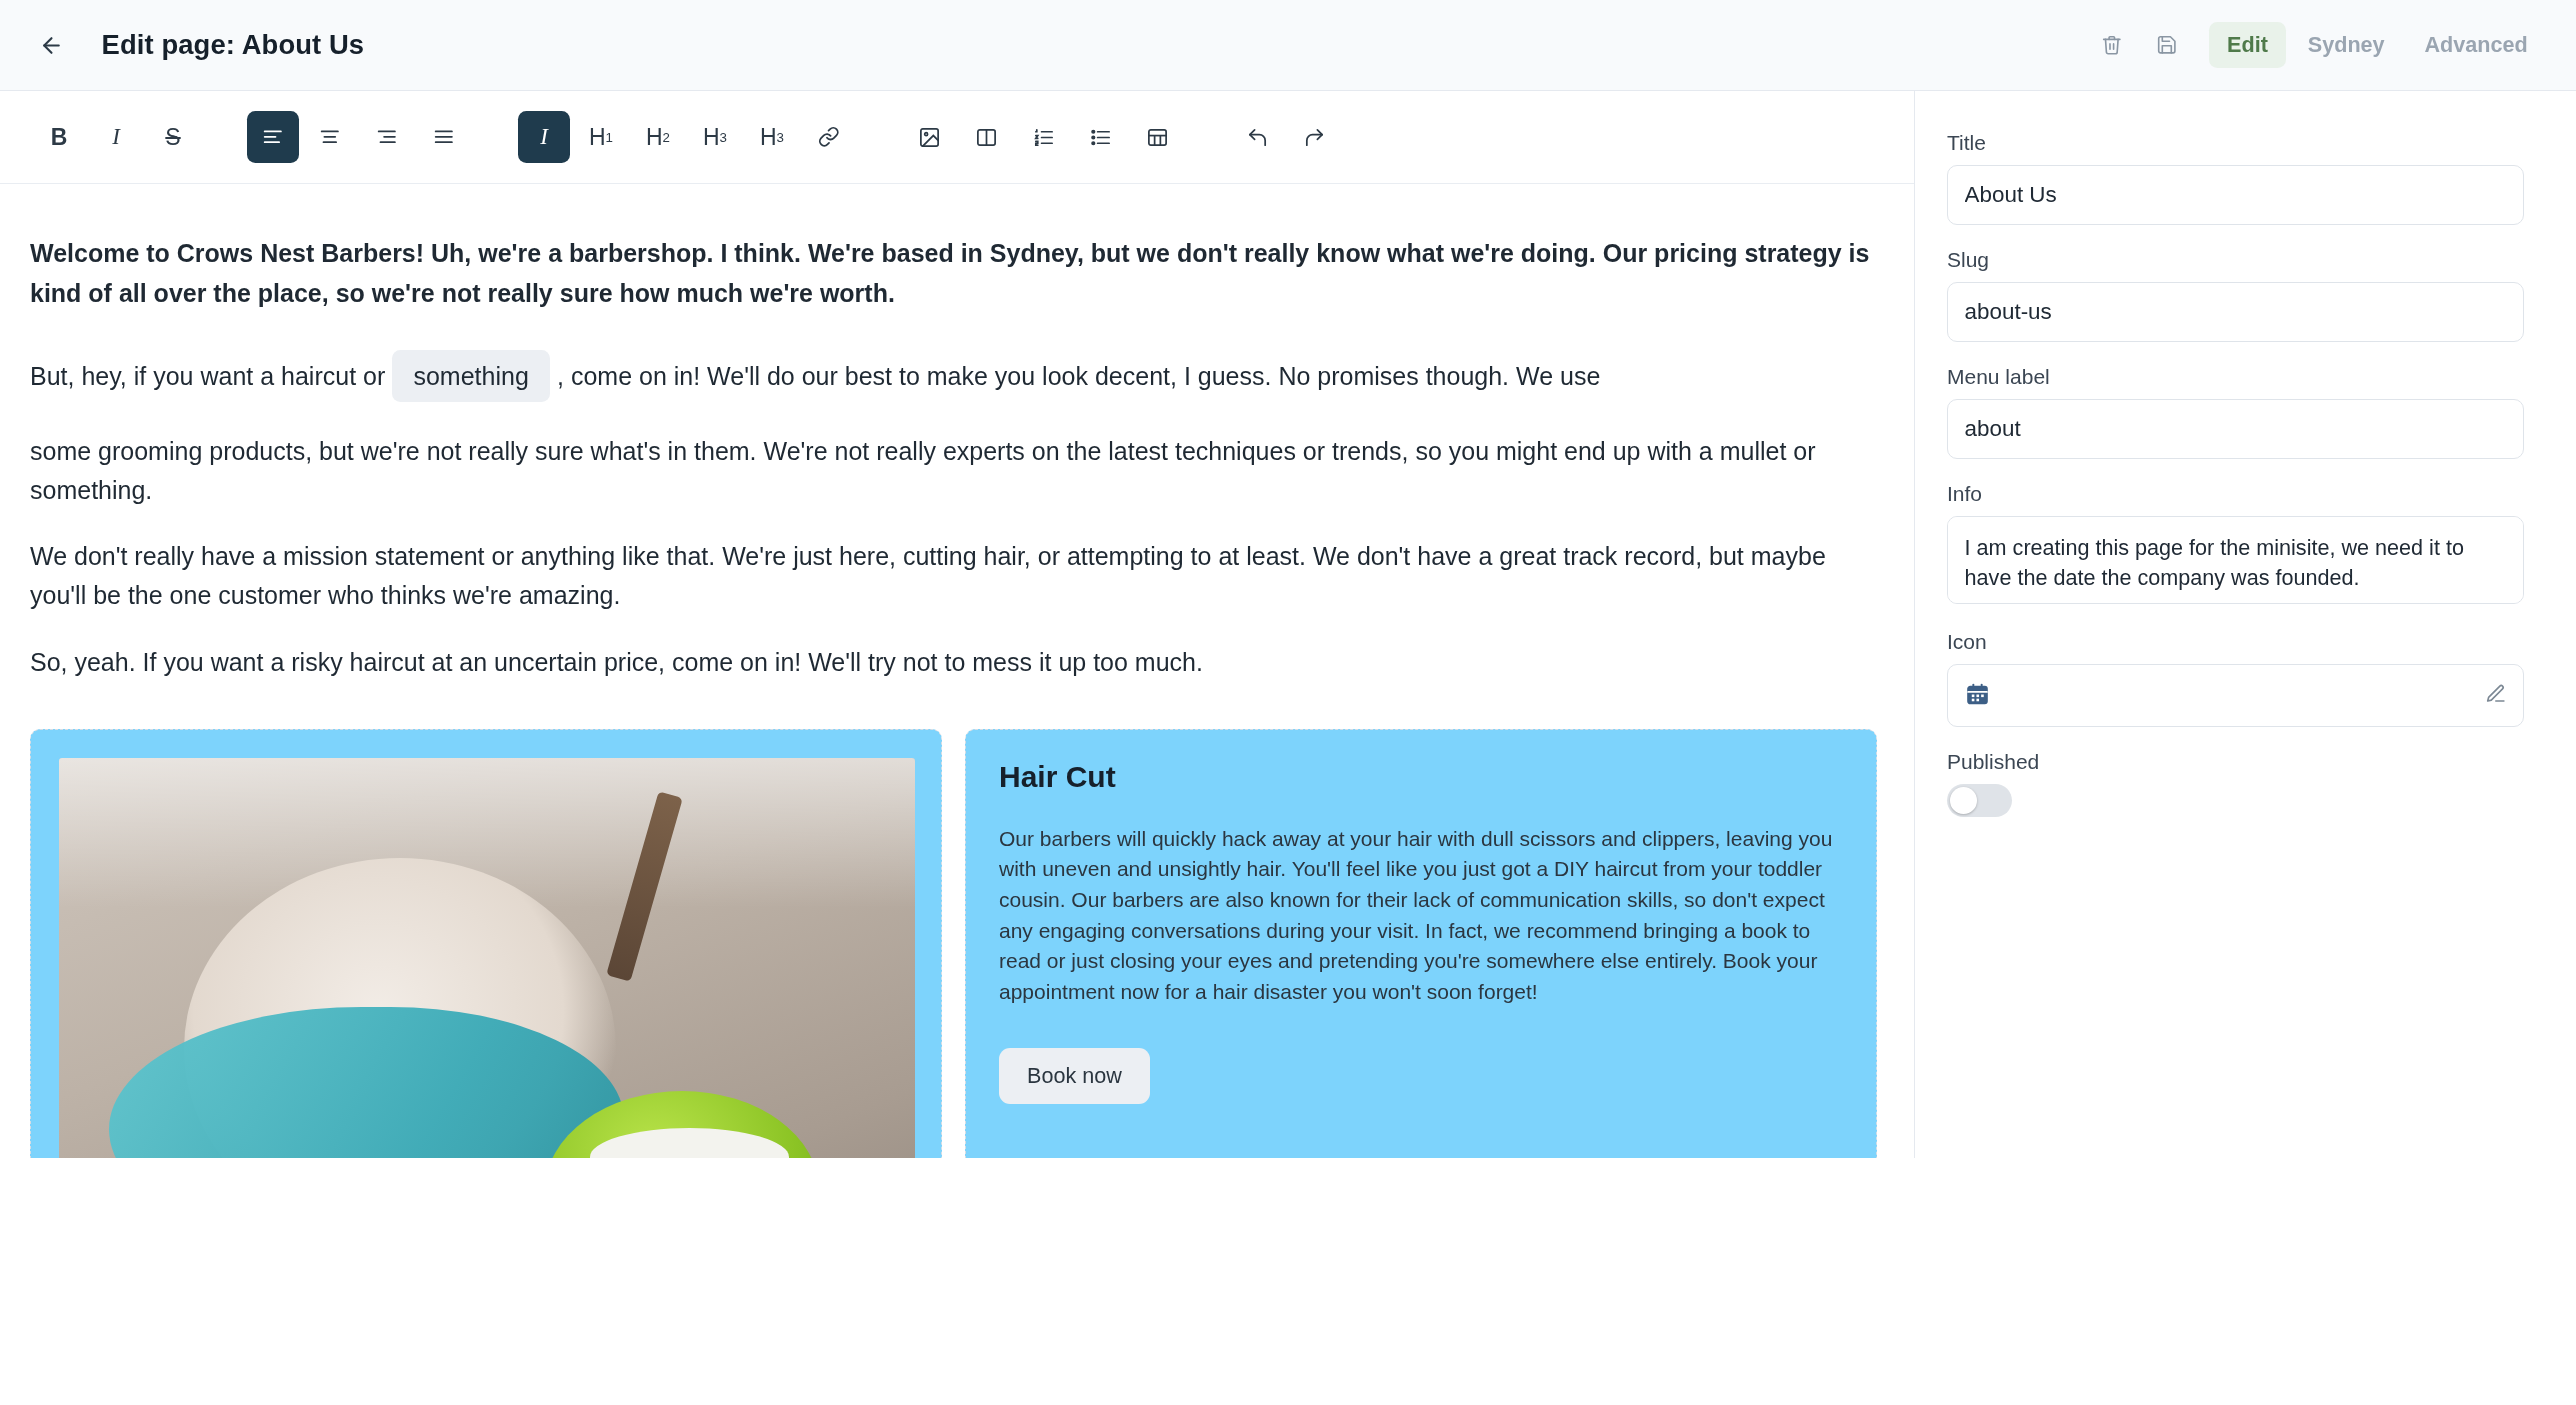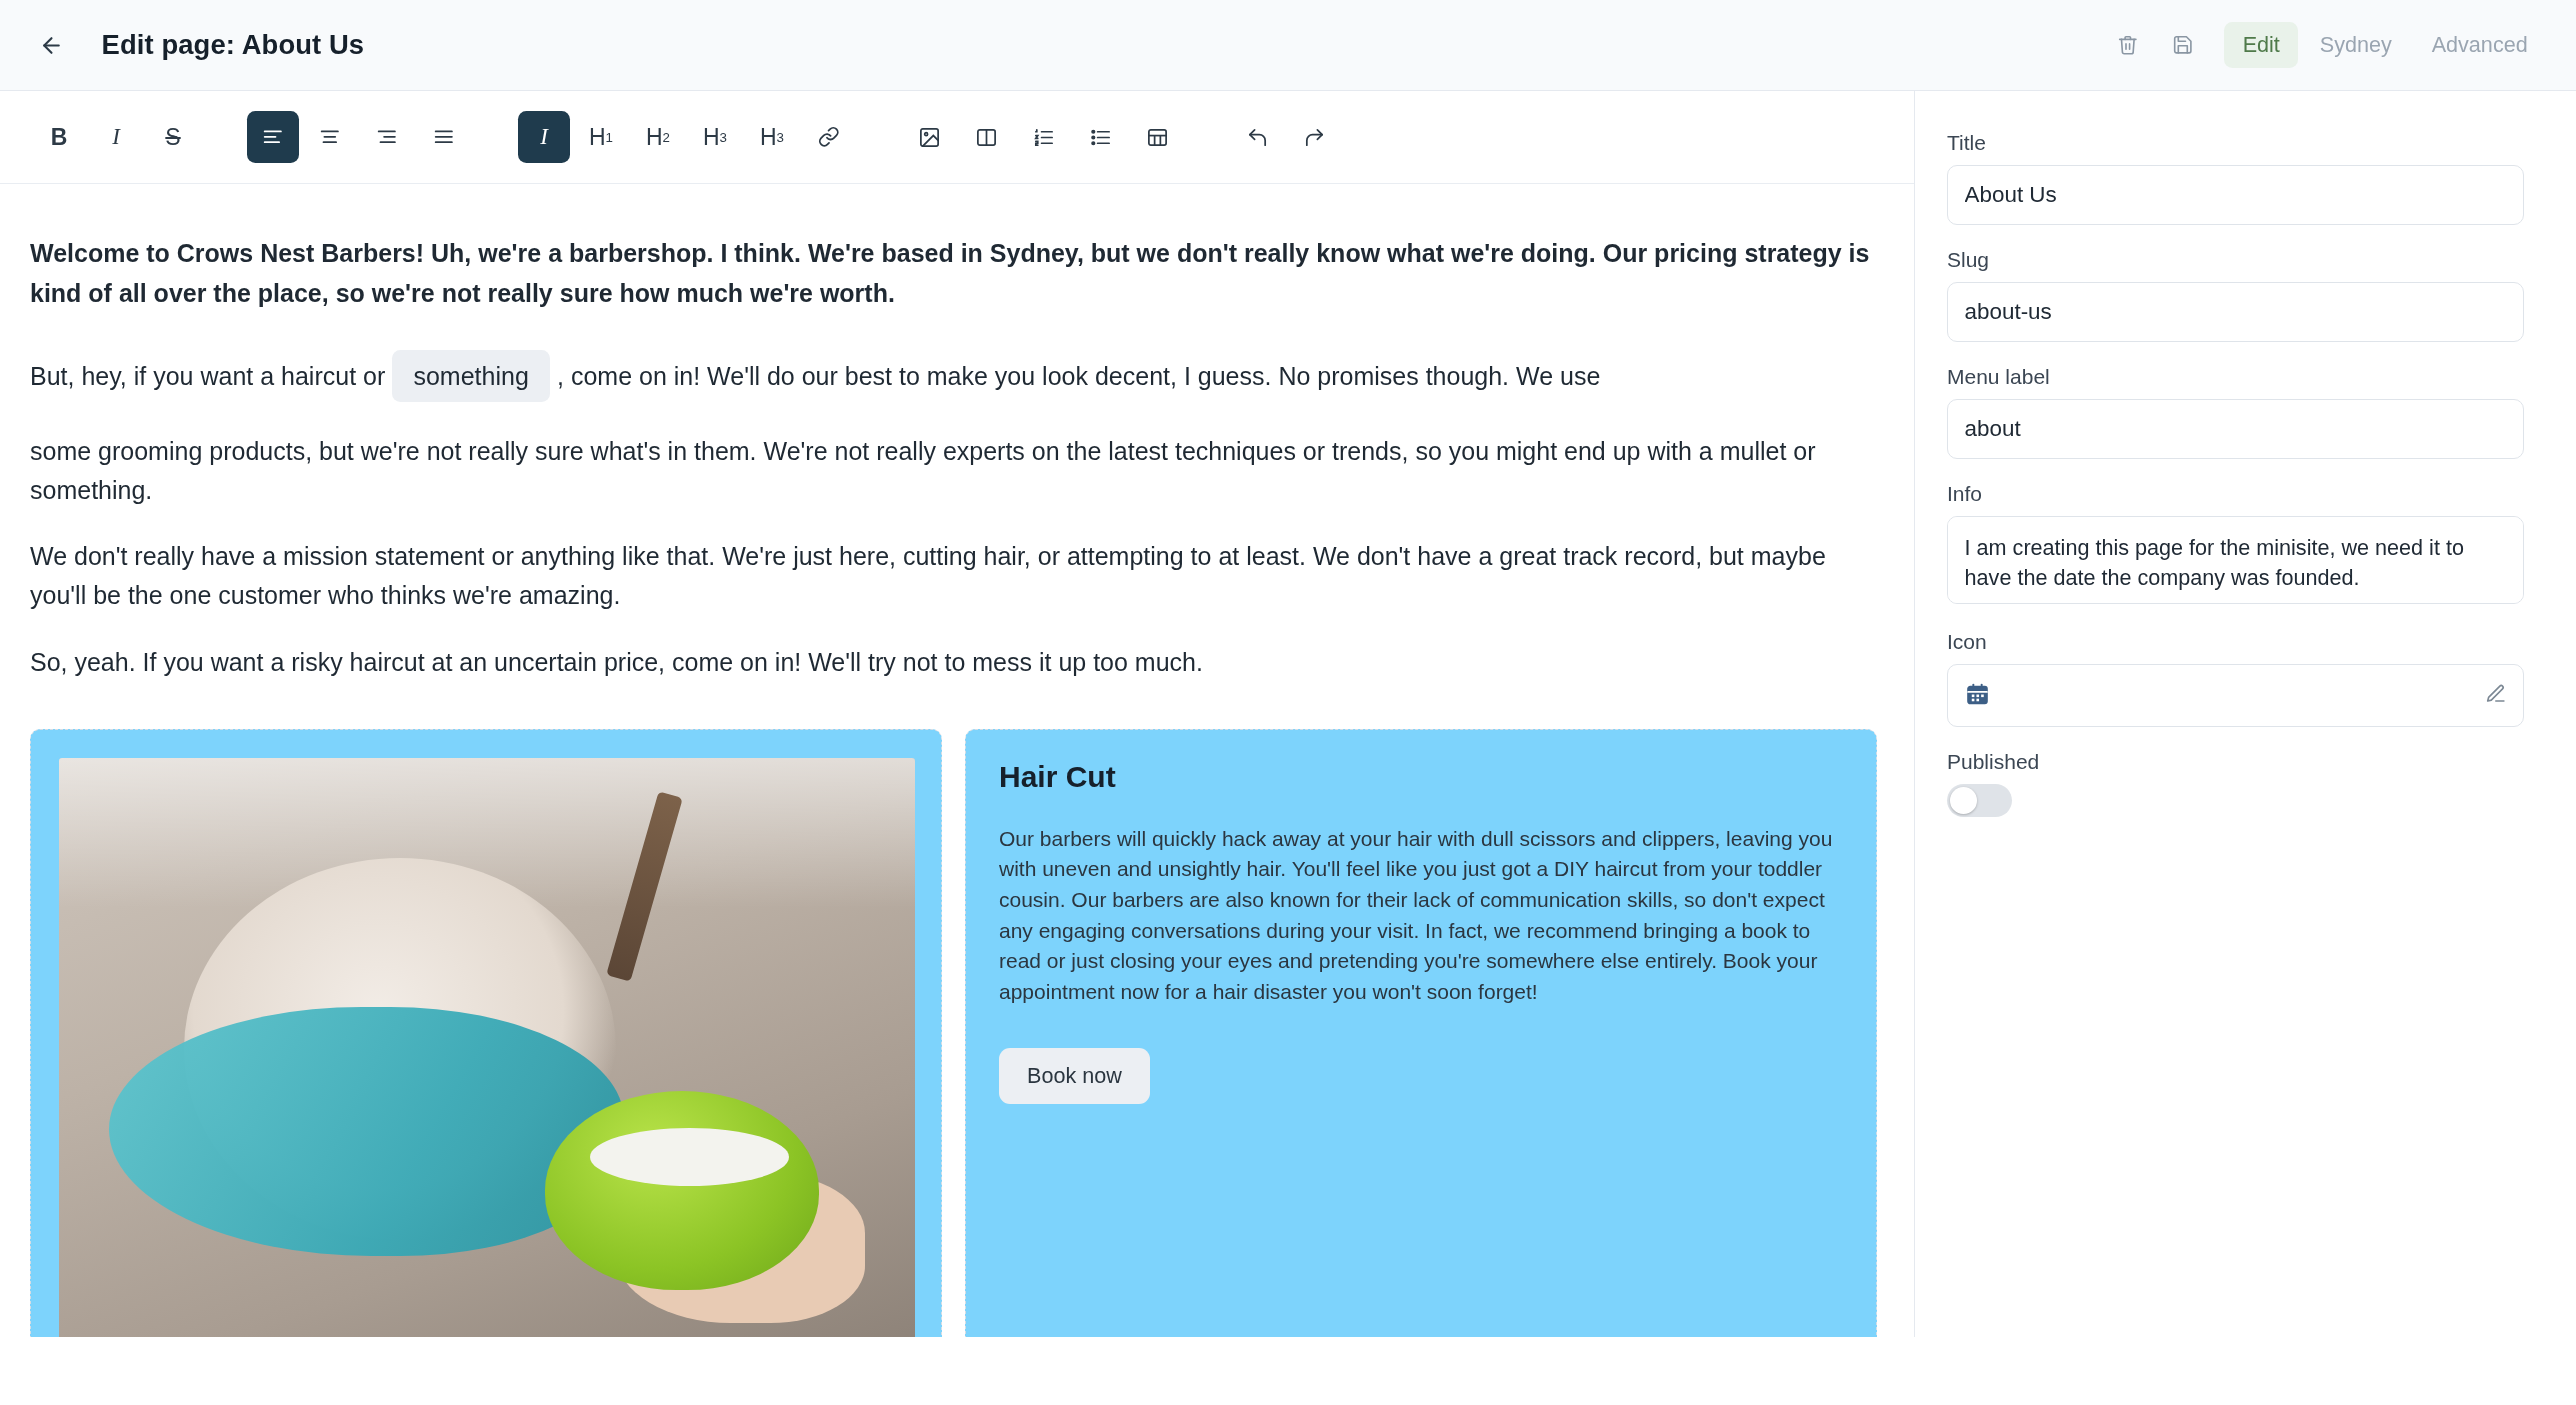--- a/index.html
+++ b/index.html
@@ -3,21 +3,21 @@
 <meta charset="utf-8">
 <style>
   * { box-sizing: border-box; margin: 0; padding: 0; }
   html, body {
     width: 2576px; height: 1406px;
     background: #ffffff;
     font-family: "Liberation Sans", sans-serif;
     color: #1f2933;
     overflow: hidden;
   }
-  .app { display: flex; flex-direction: column; width: 2576px; height: 1337px; }
+  .app { display: flex; flex-direction: column; width: 2576px; height: 1158px; }
 
   
   .topbar {
     height: 91px;
     flex: 0 0 91px;
     display: flex;
     align-items: center;
     background: #f8fafc;
     border-bottom: 0.8px solid #e5e9ef;
     padding: 0 30px 0 28px;
@@ -43,21 +43,21 @@
     gap: 5px;
   }
   .icon-btn {
     width: 50px; height: 47px;
     display: flex; align-items: center; justify-content: center;
     border-radius: 8.3px;
     color: #8a96a3;
     cursor: pointer;
   }
   .seg {
-    display: flex; gap: 3.3px; margin-left: 11.6px;
+    display: flex; gap: 3.3px; margin-left: 11.6px; font-weight: bold;
   }
   .seg-item {
     font-size: 21.6px;
     padding: 10px 18.3px;
     border-radius: 8.3px;
     color: #9aa5b1;
     cursor: pointer;
     white-space: nowrap;
   }
   .seg-item.active {

